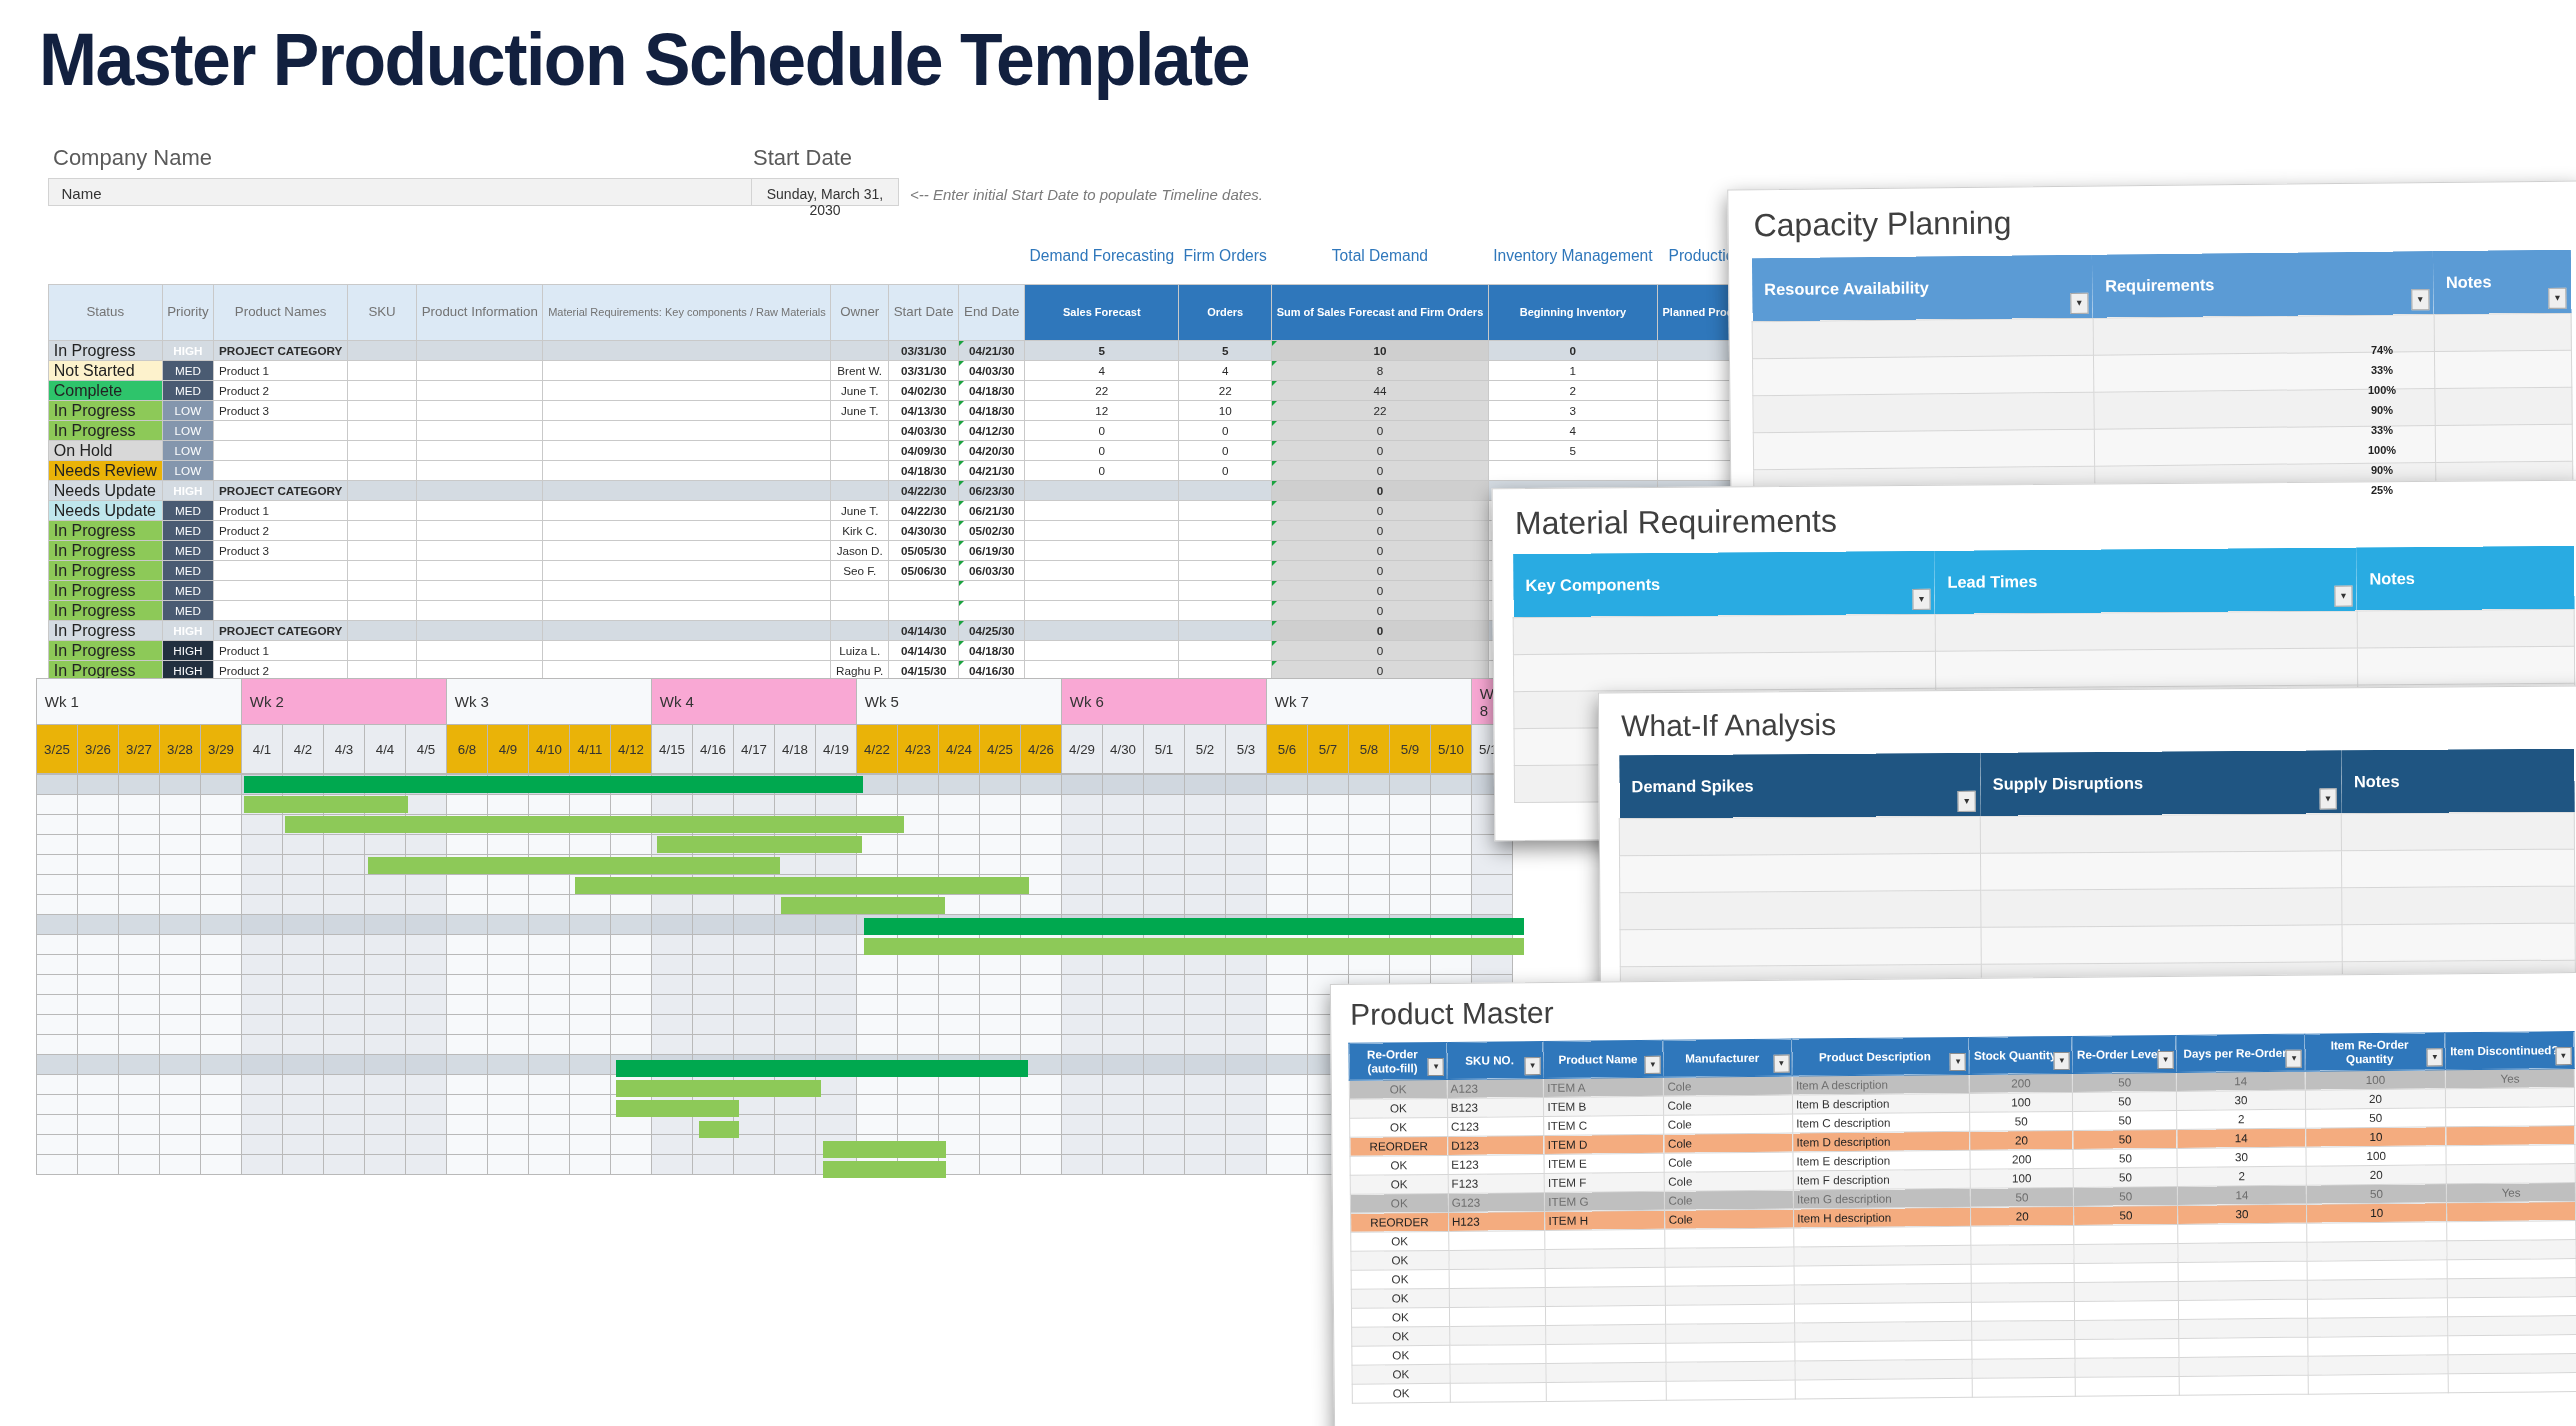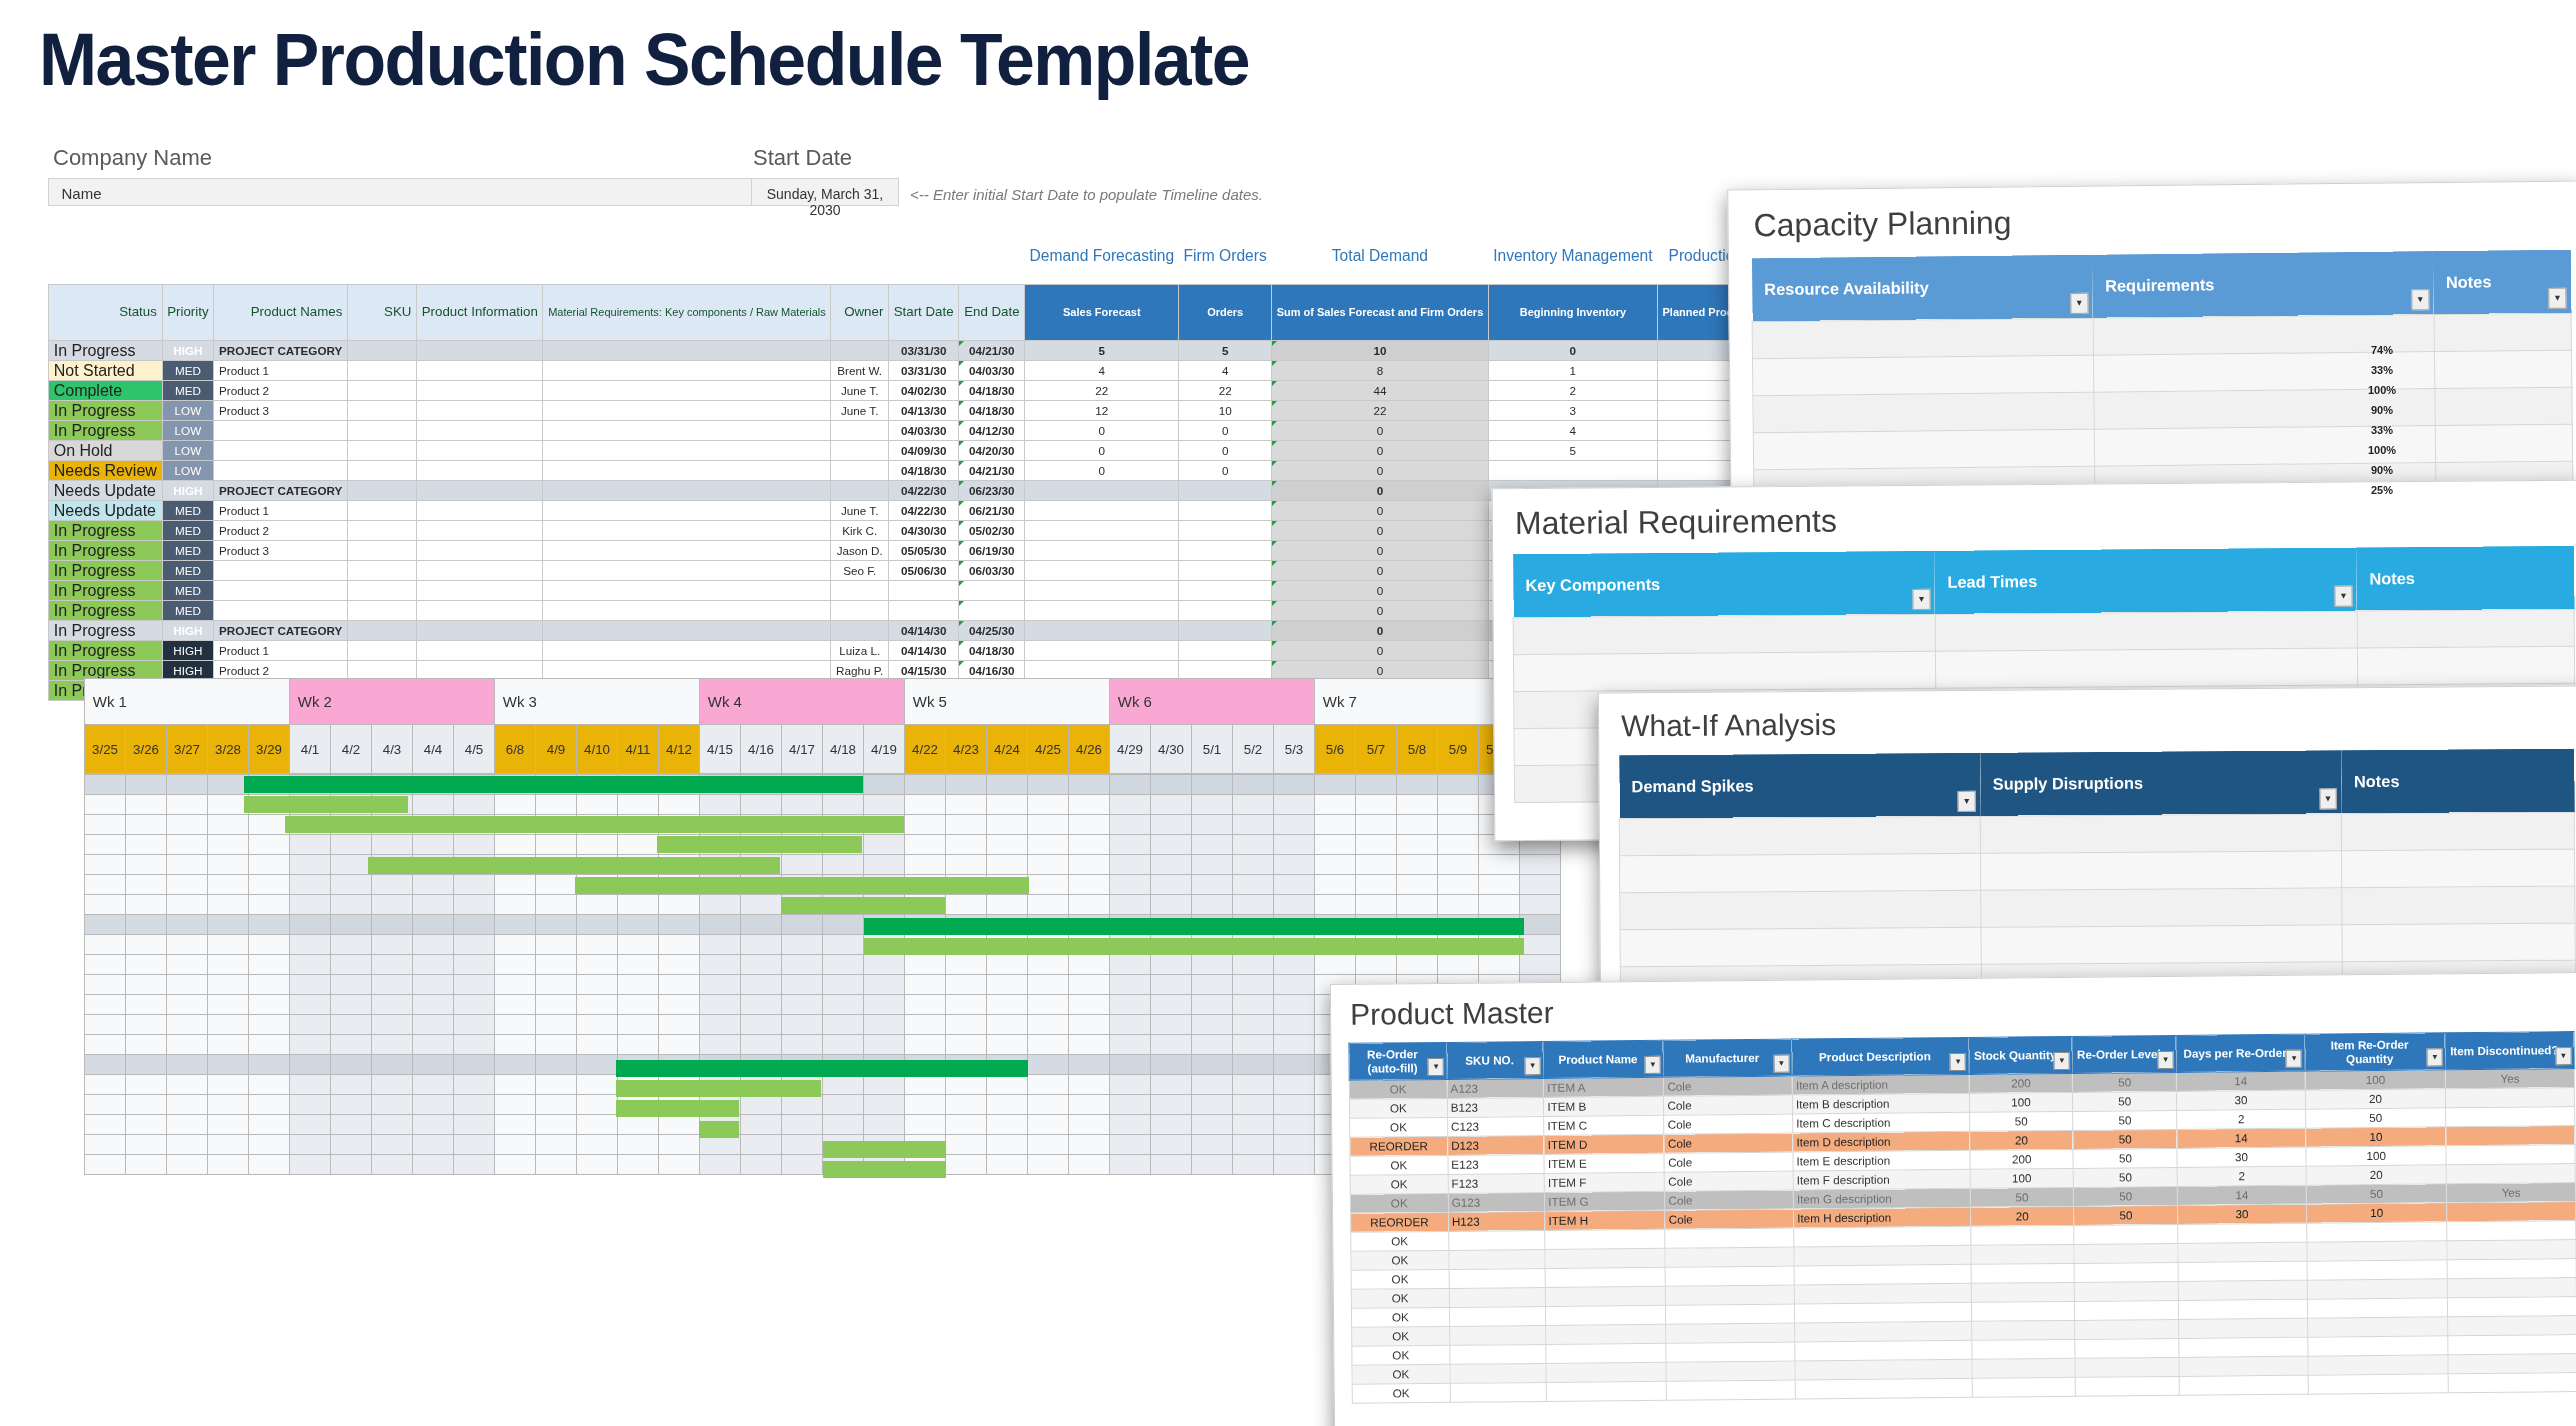--- a/index.html
+++ b/index.html
@@ -27,22 +27,22 @@
   
   #main-grid{position:absolute;left:48px;top:228px;}
   table.grid{border-collapse:collapse;font-size:11.7px;table-layout:fixed;}
   table.grid td,table.grid th{border:0.8px solid #c9c9c9;padding:0 4.7px;height:19px;
     overflow:hidden;white-space:nowrap;vertical-align:middle;}
 
   
   .grp{border:none !important;color:#2f77bb;font-size:15.6px;text-align:center;
     background:#ffffff;font-weight:400;line-height:1.08;white-space:normal;}
 
-  .hdr-l{background:#dce9f5;color:#14532d;font-size:13.3px;font-weight:400;
-    text-align:right;vertical-align:middle;white-space:normal;line-height:1.25;}
+  .hdr-l{background:#dce9f5;color:#737373;font-size:13.3px;font-weight:400;
+    text-align:center;vertical-align:middle;white-space:normal;line-height:1.25;}
   .hdr-b{background:#2f77bb;color:#ffffff;font-size:11px;font-weight:bold;
     text-align:center;white-space:normal;line-height:1.2;}
 
   td.num{text-align:center;font-size:11.7px;}
   td.date{text-align:center;font-size:11.7px;font-weight:600;}
   td.ctr{text-align:center;}
 
   
   .st-inprogress{background:#8dc958;}
   .st-notstarted{background:#fdf2cc;}
@@ -68,21 +68,21 @@
     border-left:5.5px solid #1aa33f;border-bottom:5.5px solid transparent;}
 
   
   td.perf{padding:0;position:relative;height:19px;}
   .bar{position:absolute;left:0.8px;top:1.6px;bottom:1.6px;}
   .perftxt{position:relative;z-index:2;display:block;text-align:center;
     font-size:11px;font-weight:bold;line-height:19px;color:#222;}
 
   
   #timeline{position:absolute;left:36px;top:678px;}
-  table.tl{border-collapse:collapse;table-layout:fixed;margin-left:48px;}
+  table.tl{border-collapse:collapse;table-layout:fixed;}
   table.tl td{border:0.8px solid #b9b9b9;padding:0;}
   .wk{height:45px;font-size:15px;color:#333;text-align:left;
       padding:0 0 0 7.8px !important;vertical-align:middle;}
   .wk.odd{background:#f7f9fb;}
   .wk.even{background:#f9a8d4;}
   .dy{height:48px;width:40px;font-size:13.3px;color:#333;text-align:center;
       vertical-align:middle;}
   .dy.odd{background:#eab308;}
   .dy.even{background:#e9ecf1;}
   td.cell{height:19px;width:40px;}

